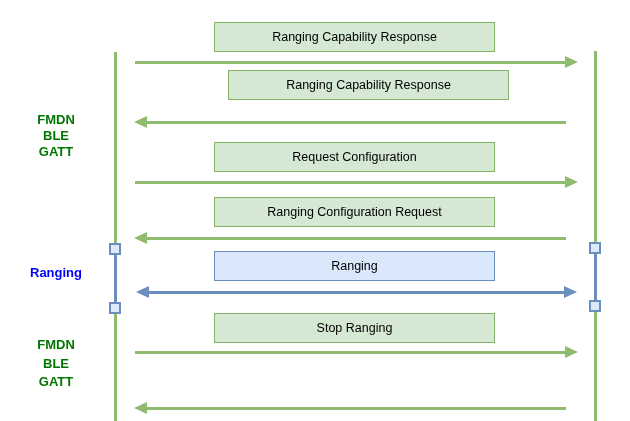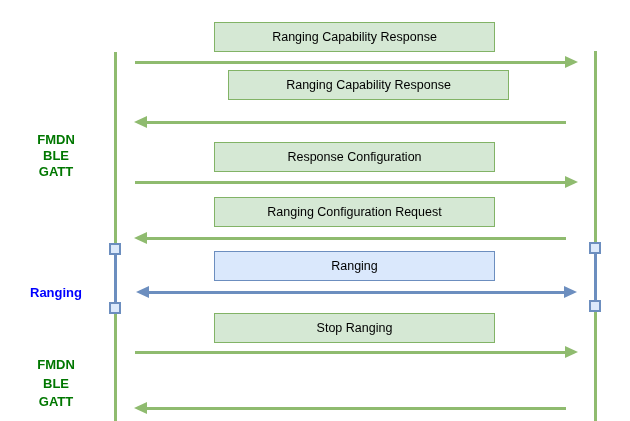--- a/index.html
+++ b/index.html
@@ -35,21 +35,21 @@
   .arrow.blue .head.r { border-left-color: var(--blue-stroke, #6c8ebf); }
   .arrow.blue .head.l { border-right-color: var(--blue-stroke, #6c8ebf); }
   .arrow.dir-right { left: 135px; width: 443px; }
   .arrow.dir-right .shaft { left: 0; right: 11px; }
   .arrow.dir-left { left: 134px; width: 432px; }
   .arrow.dir-left .shaft { left: 11px; right: 0; }
   .arrow.dir-both { left: 136px; width: 441px; }
   .arrow.dir-both .shaft { left: 11px; right: 11px; }
   .phase {
     position: absolute; left: 10px; width: 92px; text-align: center;
-    font-weight: bold; font-size: 13px; margin-top: 20px;
+    font-weight: bold; font-size: 13px;
   }
   .phase.green { color: var(--label-green, #007700); line-height: 16px; }
   .phase.green.bottom { line-height: 18.5px; }
   .phase.blue { color: var(--label-blue, #0000ff); line-height: 14px; }
 </style>
 </head>
 <body>
 
 <div class="stage">
 
@@ -88,21 +88,21 @@
 
   <div class="msg-box msg-green" style="top:70px;margin-left:14px;">
     <span>Ranging Capability Response</span>
   </div>
   <div class="arrow dir-left" style="top:116px;">
     <div class="shaft"></div>
     <div class="head l"></div>
   </div>
 
   <div class="msg-box msg-green" style="top:142px;">
-    <span>Response Configuration</span>
+    <span>Request Configuration</span>
   </div>
   <div class="arrow dir-right" style="top:176px;">
     <div class="shaft"></div>
     <div class="head r"></div>
   </div>
 
   <div class="msg-box msg-green" style="top:197px;">
     <span>Ranging Configuration Request</span>
   </div>
   <div class="arrow dir-left" style="top:232px;">

